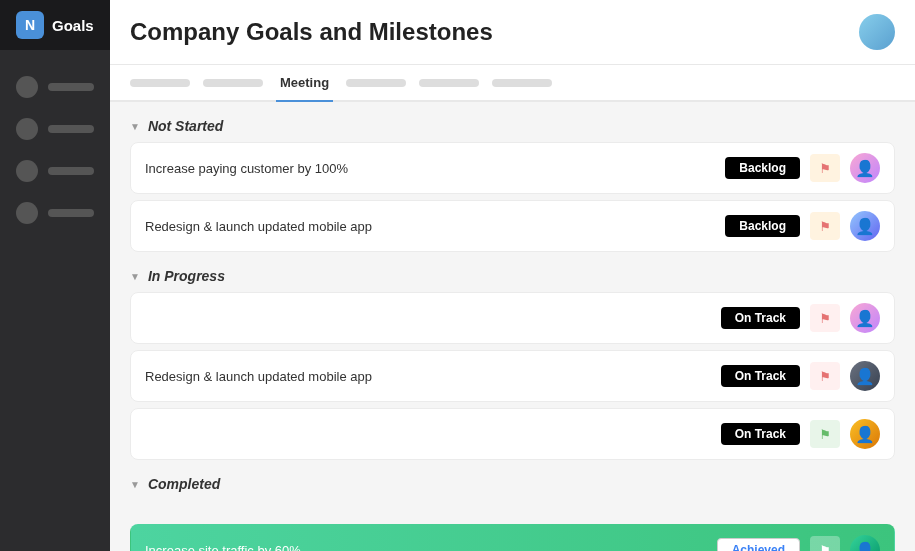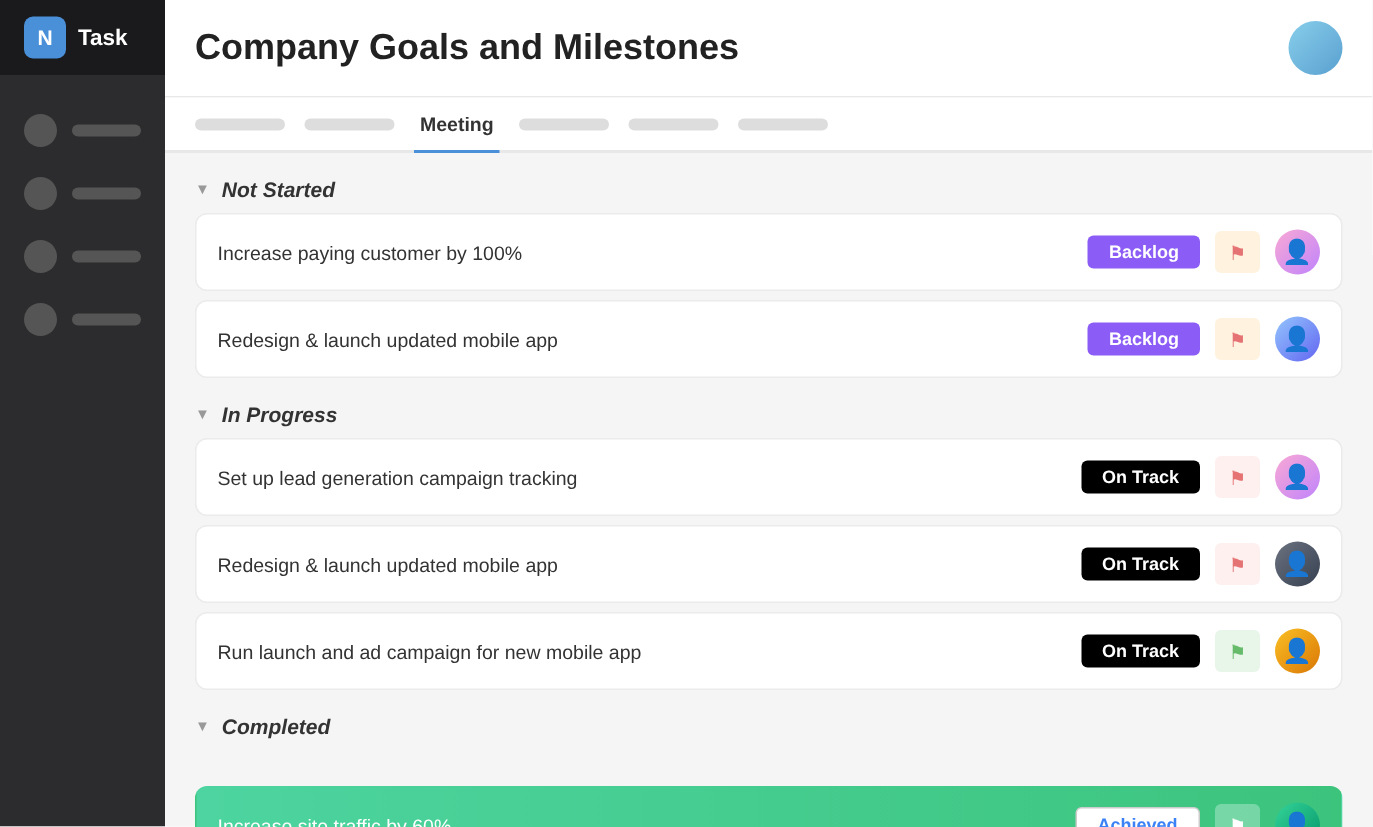--- a/index.html
+++ b/index.html
@@ -186,21 +186,21 @@
 
     
     .badge {
       padding: 4px 14px;
       border-radius: 4px;
       font-size: 12px;
       font-weight: 600;
       color: white;
       white-space: nowrap;
     }
-    .badge-backlog { background: #8b5cf6; }
+    .badge-backlog { background: #000000; }
     .badge-ontrack { background: #000000; }
     .badge-achieved { background: white; color: #3b82f6; border: 1px solid #ccc; }
 
     
     .flag-btn {
       width: 30px;
       height: 28px;
       border-radius: 4px;
       display: flex;
       align-items: center;
@@ -235,21 +235,21 @@
       height: 100%;
       font-size: 16px;
     }
   </style>
 </head>
 <body>
 
 <div class="sidebar">
   <div class="sidebar-logo">
     <div class="logo-icon">N</div>
-    <span class="logo-text">Task</span>
+    <span class="logo-text">Goals</span>
   </div>
   <div class="sidebar-items">
     <div class="sidebar-item">
       <div class="sidebar-dot"></div>
       <div class="sidebar-line"></div>
     </div>
     <div class="sidebar-item">
       <div class="sidebar-dot"></div>
       <div class="sidebar-line"></div>
     </div>
@@ -304,37 +304,35 @@
         <div class="row-avatar av2" style="background:linear-gradient(135deg,#93c5fd,#6366f1);width:30px;height:30px;border-radius:50%;"></div>
       </div>
     </div>
 
     <div class="section">
       <div class="section-header">
         <span class="section-arrow">▼</span>
         <span class="section-title">In Progress</span>
       </div>
       <div class="goal-row">
-        <span class="goal-name">Set up lead generation campaign tracking</span>
         <span class="badge badge-ontrack">On Track</span>
         <div class="flag-btn" style="background:#fff0f0;">
           <span class="flag-icon" style="color:#e57373;">⚑</span>
         </div>
         <div class="row-avatar" style="background:linear-gradient(135deg,#f9a8d4,#c084fc);width:30px;height:30px;border-radius:50%;"></div>
       </div>
       <div class="goal-row">
         <span class="goal-name">Redesign &amp; launch updated mobile app</span>
         <span class="badge badge-ontrack">On Track</span>
         <div class="flag-btn" style="background:#fff0f0;">
           <span class="flag-icon" style="color:#e57373;">⚑</span>
         </div>
         <div class="row-avatar" style="background:linear-gradient(135deg,#6b7280,#374151);width:30px;height:30px;border-radius:50%;"></div>
       </div>
       <div class="goal-row">
-        <span class="goal-name">Run launch and ad campaign for new mobile app</span>
         <span class="badge badge-ontrack">On Track</span>
         <div class="flag-btn" style="background:#e8f5e9;">
           <span class="flag-icon" style="color:#66bb6a;">⚑</span>
         </div>
         <div class="row-avatar" style="background:linear-gradient(135deg,#fbbf24,#d97706);width:30px;height:30px;border-radius:50%;"></div>
       </div>
     </div>
 
     <div class="section">
       <div class="section-header">

